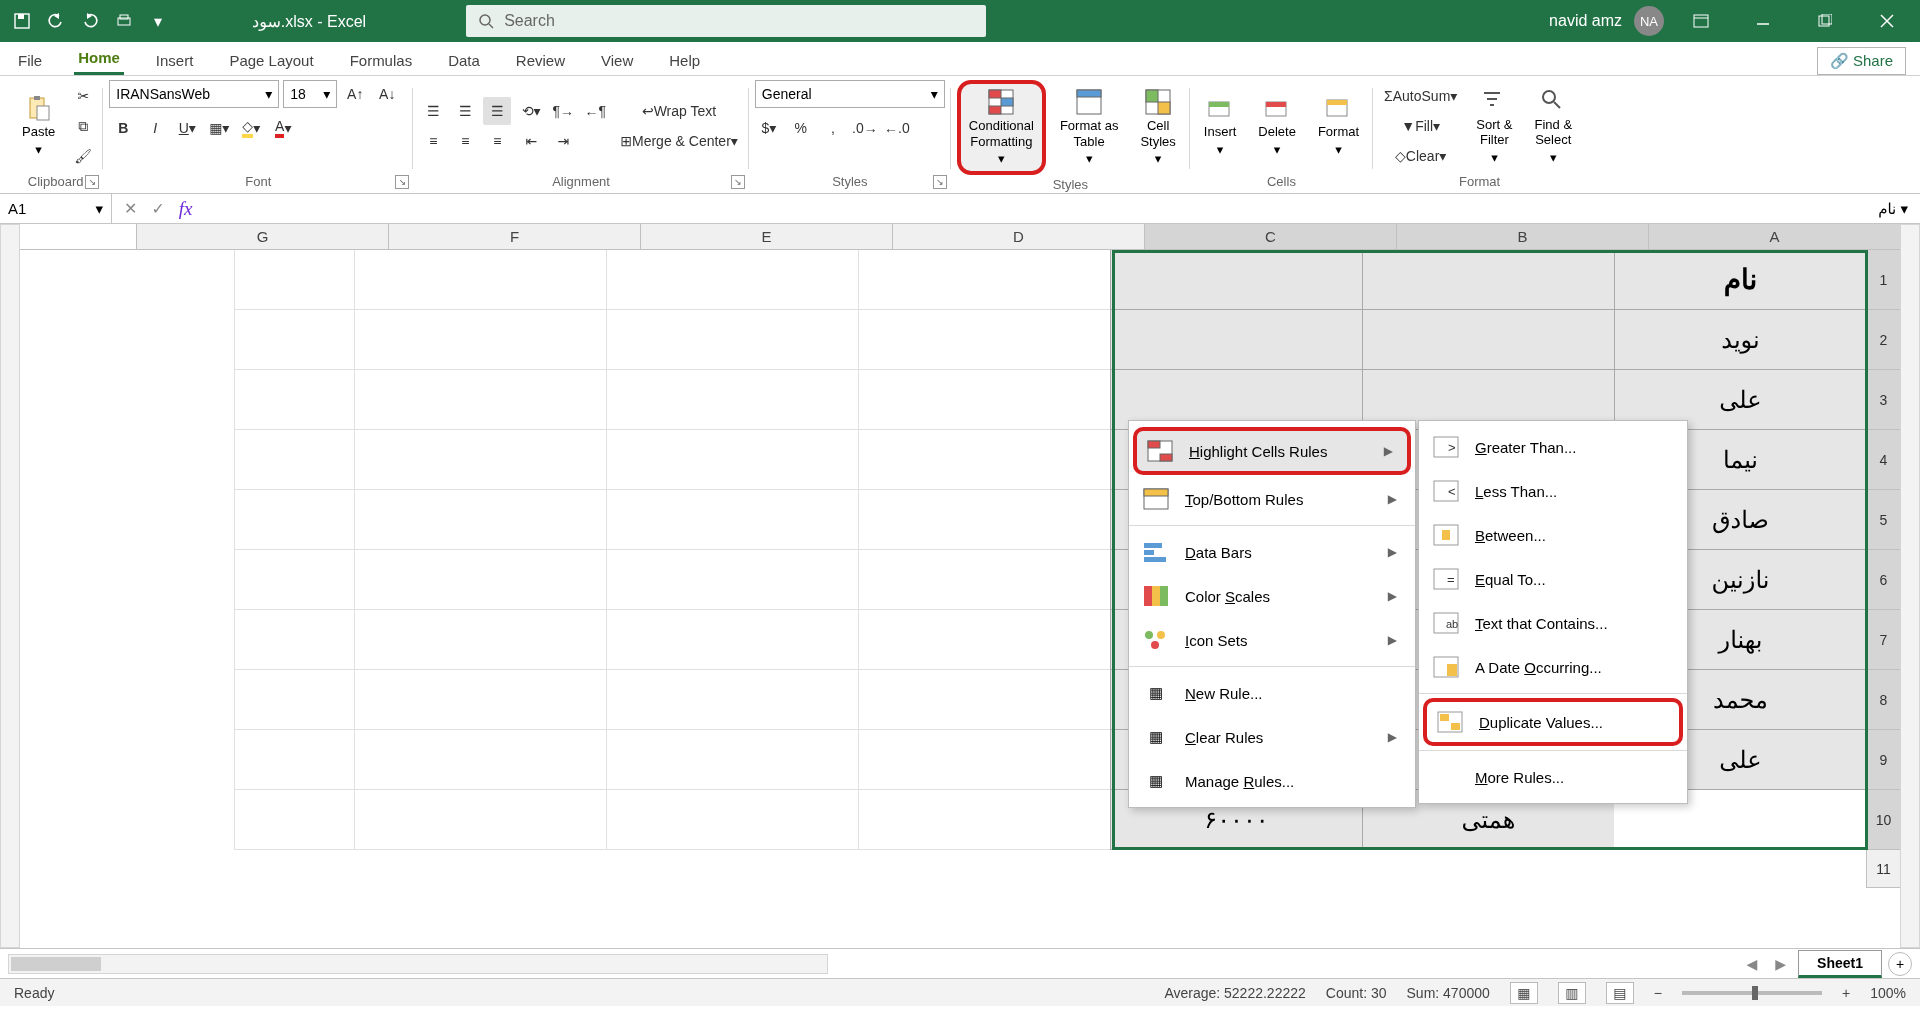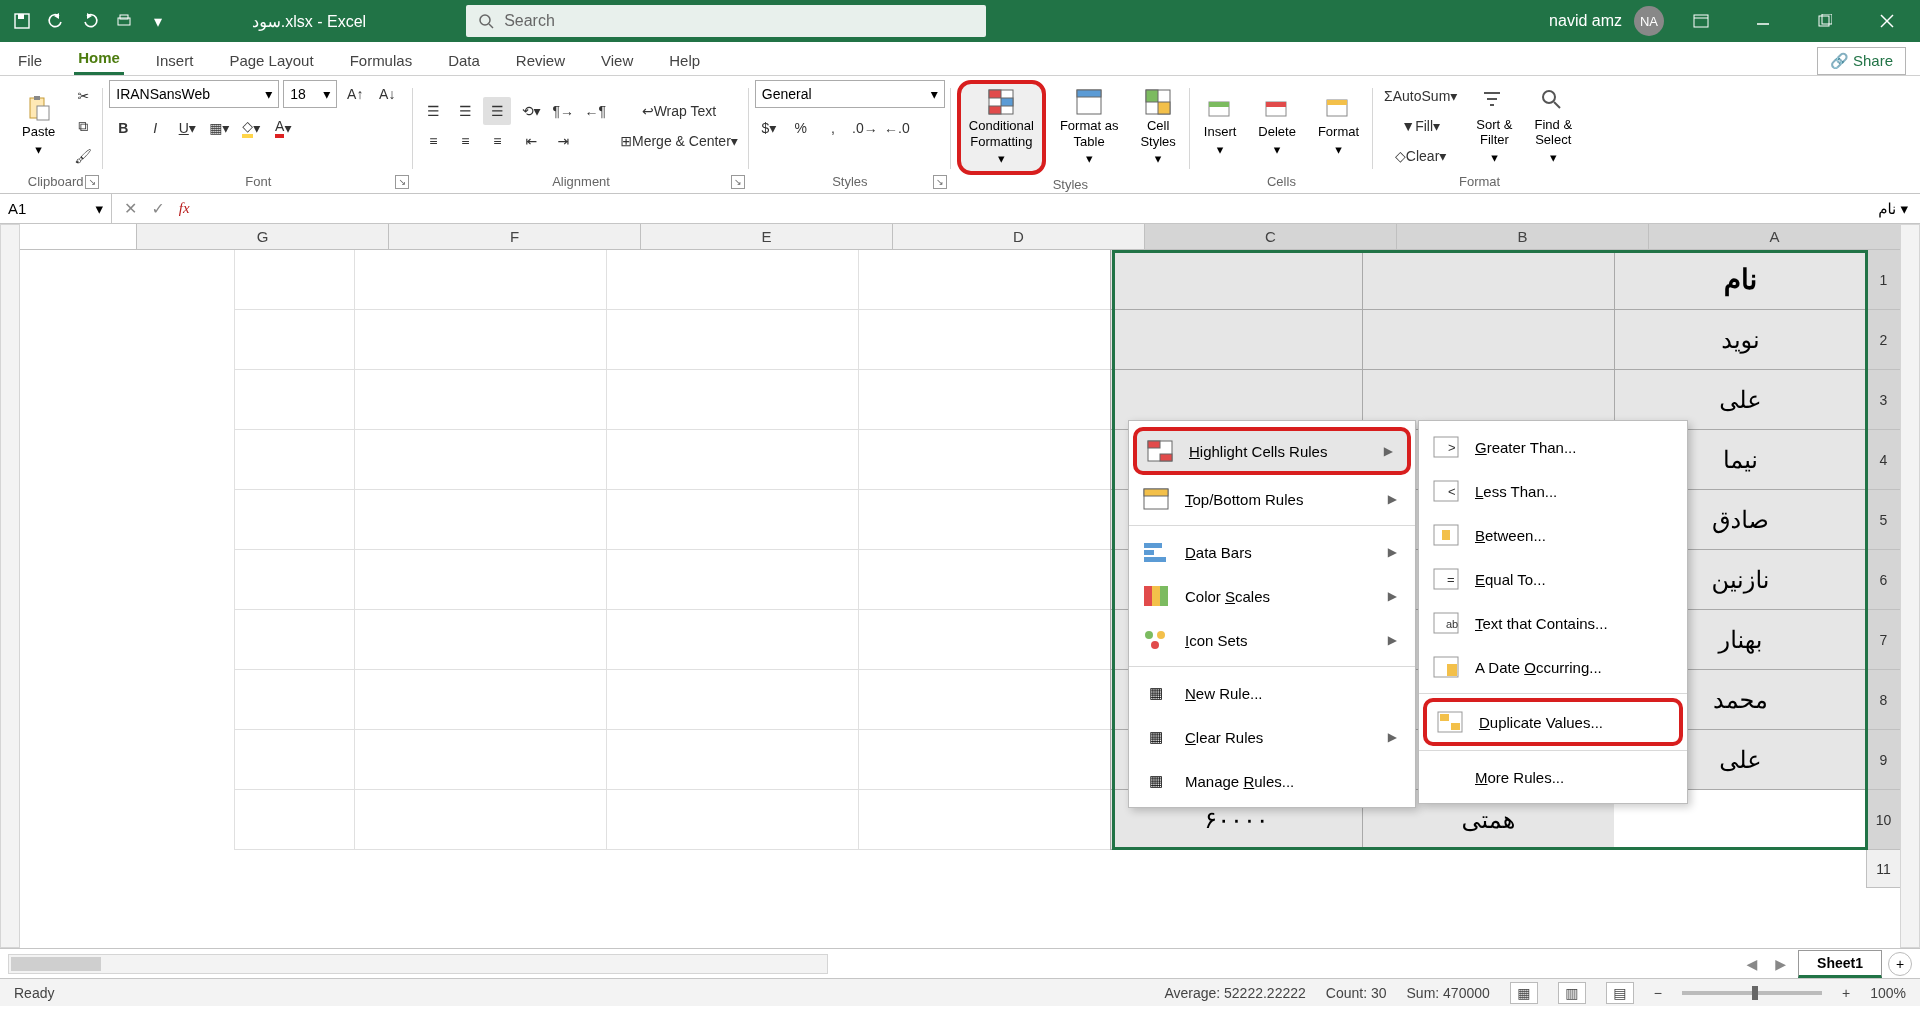--- a/index.html
+++ b/index.html
@@ -39,21 +39,21 @@
 .sel { border:1px solid #ababab; height:28px; background:#fff; padding:0 6px; font-size:14px; display:flex; align-items:center; justify-content:space-between; }
 .dlgico { position:absolute; bottom:4px; right:4px; width:14px; height:14px; border:1px solid #999; display:flex; align-items:center; justify-content:center; font-size:9px; color:#666; }
 
 
 .bigv.hilite { border:4px solid #d81e1e; border-radius:14px; background:#efefef; }
 
 
 .fbar { height: 30px; border-bottom: 1px solid #c5c5c5; display: flex; align-items: center; }
 .namebox { width: 112px; border-right:1px solid #c5c5c5; height:100%; display:flex; align-items:center; padding:0 8px; font-size:15px; justify-content:space-between; }
 .fx { display:flex; align-items:center; gap:14px; padding:0 12px; color:#888; }
-.fx .k { font-style: italic; font-family: serif; font-size:15px; color:#b91c1c; }
+.fx .k { font-style: italic; font-family: serif; font-size:19px; color:#6d28d9; }
 
 
 .gridwrap { position:relative; height: 724px; display:flex; background:#fff; }
 .gridscroll { position:absolute; top:0; left:20px; right:20px; bottom:0; }
 .colheads { height:26px; display:flex; flex-direction:row-reverse; border-bottom:1px solid #c0c0c0; }
 .colheads .ch { width:252px; border-left:1px solid #c0c0c0; text-align:center; font-size:15px; color:#444; background:#f0f0f0; display:flex; align-items:center; justify-content:center; }
 .colheads .ch.act { background:#d5d5d5; }
 
 .rowswrap { display:flex; flex-direction:row-reverse; }
 .rowheads { width:34px; display:flex; flex-direction:column; }

